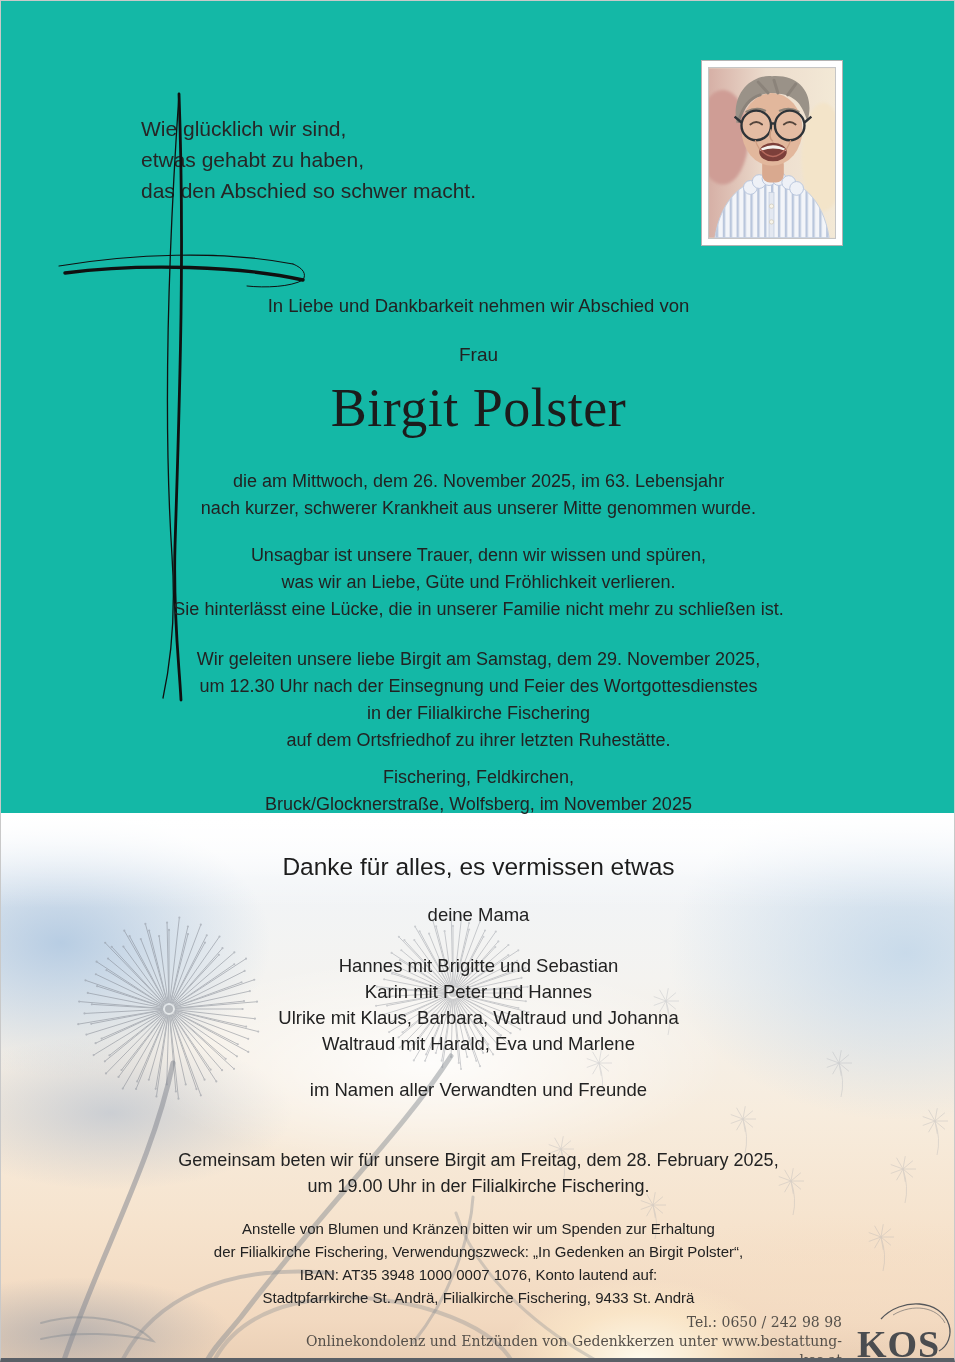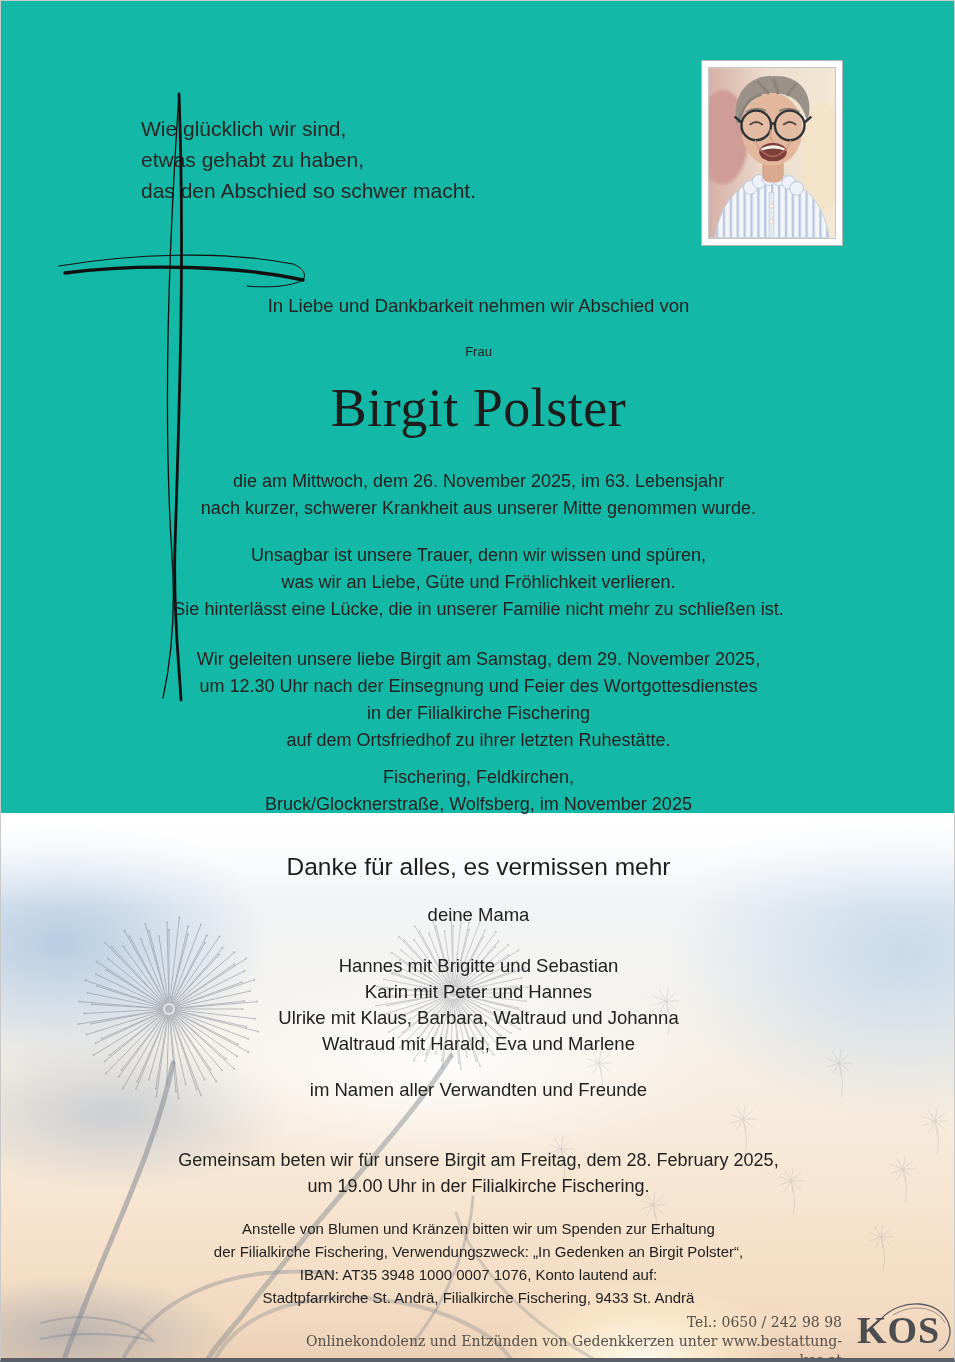--- a/index.html
+++ b/index.html
@@ -33,40 +33,40 @@
   .photo{
     position:absolute;left:700px;top:59px;width:142px;height:186px;z-index:3;
     box-sizing:border-box;background:#fff;border:1px solid #b3b3b3;padding:6px;
   }
   .photo-inner{width:100%;height:100%;border:1px solid #c6c6c6;box-sizing:border-box;overflow:hidden;background:#e9dccd;}
   
   .main-col{position:absolute;left:125px;width:705px;z-index:3;text-align:center;}
   .block{position:absolute;left:0;width:100%;}
   .quote{left:140px;top:112px;width:700px;font-size:21px;line-height:31px;color:#262626;}
   .t-intro{top:294px;font-size:18.5px;}
-  .t-frau{top:343px;font-size:13px;}
+  .t-frau{top:343px;font-size:19px;}
   .t-name{top:376px;font-size:54px;letter-spacing:.5px;color:#1c1c1c;font-family:Liberation Serif, serif;}
   .t-passing{top:467px;font-size:18px;line-height:27px;}
   .t-grief{top:541px;font-size:18px;line-height:27px;}
   .t-funeral{top:645px;font-size:18px;line-height:27px;}
   .t-places{top:763px;font-size:18px;line-height:27px;}
   .t-thanks{top:852px;font-size:24.5px;color:#1d1d1d;}
   .t-mama{top:903px;font-size:18.5px;}
   .t-family{top:952px;font-size:18.5px;line-height:26px;}
   .t-inname{top:1078px;font-size:18.5px;}
   .t-prayer{top:1146px;font-size:18px;line-height:26px;}
   .t-donation{top:1216px;font-size:15px;line-height:23px;}
   
   .footer-right{
     position:absolute;right:112px;top:1312px;width:560px;z-index:4;text-align:right;
     font-family:"DejaVu Serif","Liberation Serif",serif;font-size:14px;line-height:19px;color:#55504a;
   }
   .kos{position:absolute;left:852px;top:1300px;width:100px;height:58px;z-index:4;}
   .kos-word{
-    position:absolute;left:4px;top:10px;font-family:"Liberation Serif","DejaVu Serif",serif;
+    position:absolute;left:4px;top:24px;font-family:"Liberation Serif","DejaVu Serif",serif;
     font-size:38px;font-weight:600;letter-spacing:1px;color:#4b4d50;line-height:1;
   }
   .kos-arc{position:absolute;left:0;top:0;width:100px;height:58px;}
 </style>
 </head>
 <body>
 
 <div class="page">
 
   <div class="sky"></div>
@@ -611,21 +611,21 @@
       <div>um 12.30 Uhr nach der Einsegnung und Feier des Wortgottesdienstes</div>
       <div>in der Filialkirche Fischering</div>
       <div>auf dem Ortsfriedhof zu ihrer letzten Ruhestätte.</div>
     </div>
 
     <div class="block t-places">
       <div>Fischering, Feldkirchen,</div>
       <div>Bruck/Glocknerstraße, Wolfsberg, im November 2025</div>
     </div>
 
-    <div class="block t-thanks">Danke für alles, es vermissen mehr</div>
+    <div class="block t-thanks">Danke für alles, es vermissen etwas</div>
     <div class="block t-mama">deine Mama</div>
 
     <div class="block t-family">
       <div>Hannes mit Brigitte und Sebastian</div>
       <div>Karin mit Peter und Hannes</div>
       <div>Ulrike mit Klaus, Barbara, Waltraud und Johanna</div>
       <div>Waltraud mit Harald, Eva und Marlene</div>
     </div>
 
     <div class="block t-inname">im Namen aller Verwandten und Freunde</div>

